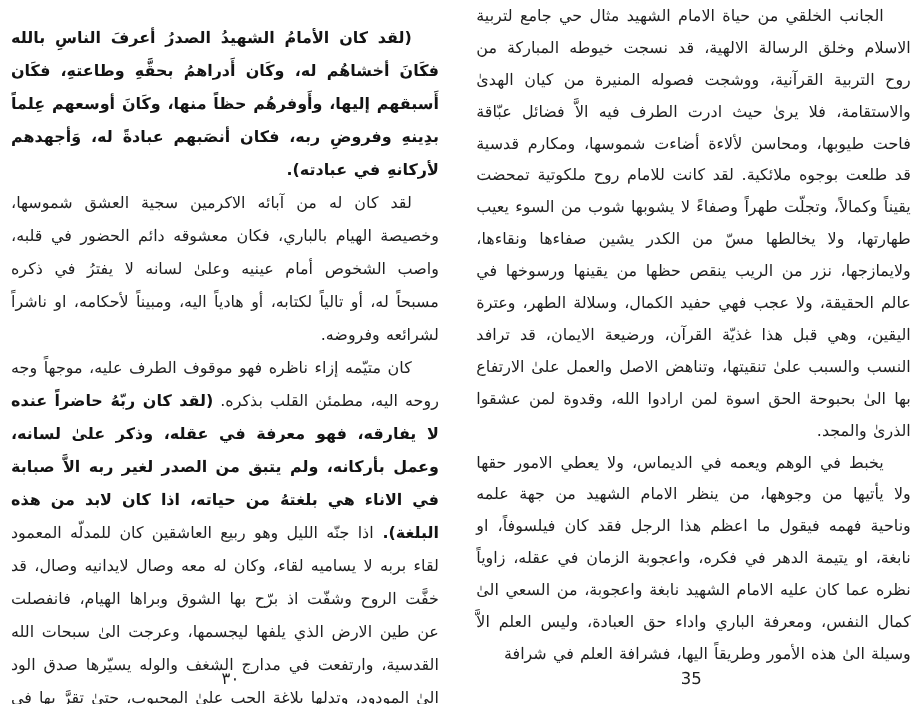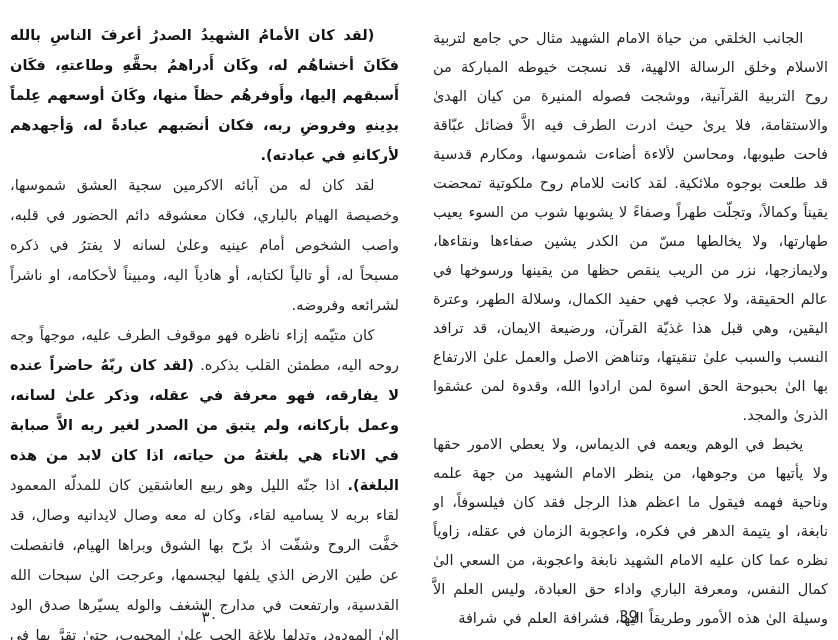--- a/index.html
+++ b/index.html
@@ -21,21 +21,21 @@
     background: #ffffff;
   }
   .page {
     position: relative;
     width: 419px;
     height: 640px;
     box-sizing: border-box;
     overflow: hidden;
   }
   .page-left  { padding: 20px 20px 40px 10px; }
-  .page-right { padding: 24px 10px 40px 14px; }
+  .page-right { padding: 1px 10px 40px 14px; }
 
   .page p {
     margin: 0;
     direction: rtl;
     unicode-bidi: embed;
     text-align: justify;
     text-indent: 1.7em;
     font-size: 14.5px;
     line-height: 29px;
     color: #1f1f1f;
@@ -88,16 +88,16 @@
 
   <div class="page page-right">
     <div>
       <p>
         <span class="seg-regular">الجانب الخلقي من حياة الامام الشهيد مثال حي جامع لتربية الاسلام وخلق الرسالة الالهية، قد نسجت خيوطه المباركة من روح التربية القرآنية، ووشجت فصوله المنيرة من كيان الهدىٰ والاستقامة، فلا يرىٰ حيث ادرت الطرف فيه الاَّ فضائل عبّاقة فاحت طيوبها، ومحاسن لألاءة أضاءت شموسها، ومكارم قدسية قد طلعت بوجوه ملائكية. لقد كانت للامام روح ملكوتية تمحضت يقيناً وكمالاً، وتجلّت طهراً وصفاءً لا يشوبها شوب من السوء يعيب طهارتها، ولا يخالطها مسّ من الكدر يشين صفاءها ونقاءها، ولايمازجها، نزر من الريب ينقص حظها من يقينها ورسوخها في عالم الحقيقة، ولا عجب فهي حفيد الكمال، وسلالة الطهر، وعترة اليقين، وهي قبل هذا غذيّة القرآن، ورضيعة الايمان، قد ترافد النسب والسبب علىٰ تنقيتها، وتناهض الاصل والعمل علىٰ الارتفاع بها الىٰ بحبوحة الحق اسوة لمن ارادوا الله، وقدوة لمن عشقوا الذرىٰ والمجد.</span>
       </p>
       <p>
         <span class="seg-regular">يخبط في الوهم ويعمه في الديماس، ولا يعطي الامور حقها ولا يأتيها من وجوهها، من ينظر الامام الشهيد من جهة علمه وناحية فهمه فيقول ما اعظم هذا الرجل فقد كان فيلسوفاً، او نابغة، او يتيمة الدهر في فكره، واعجوبة الزمان في عقله، زاوياً نظره عما كان عليه الامام الشهيد نابغة واعجوبة، من السعي الىٰ كمال النفس، ومعرفة الباري واداء حق العبادة، وليس العلم الاَّ وسيلة الىٰ هذه الأمور وطريقاً اليها، فشرافة العلم في شرافة</span>
       </p>
     </div>
-    <div class="page-number">39</div>
+    <div class="page-number">35</div>
   </div>
 
 </div>
 
 </body></html>

